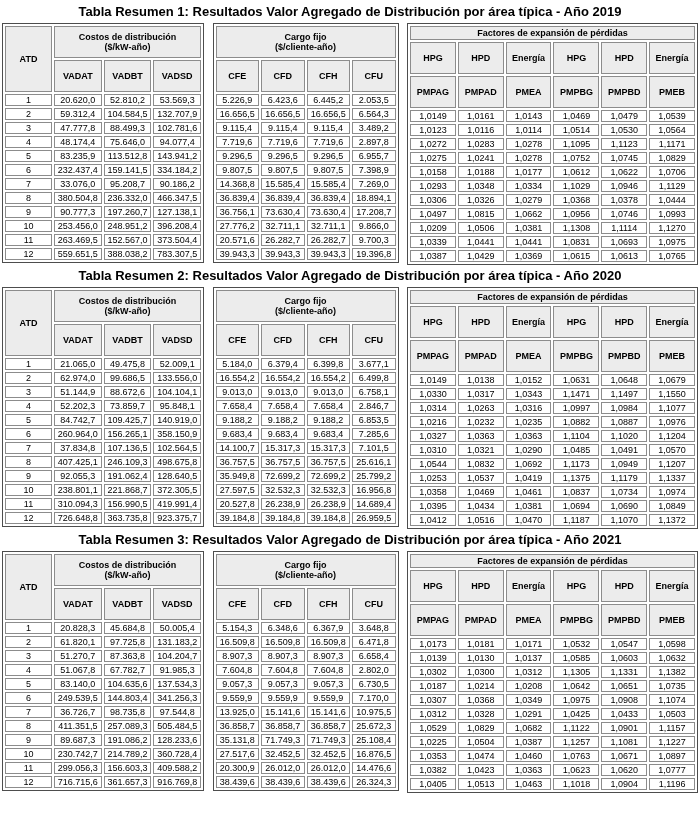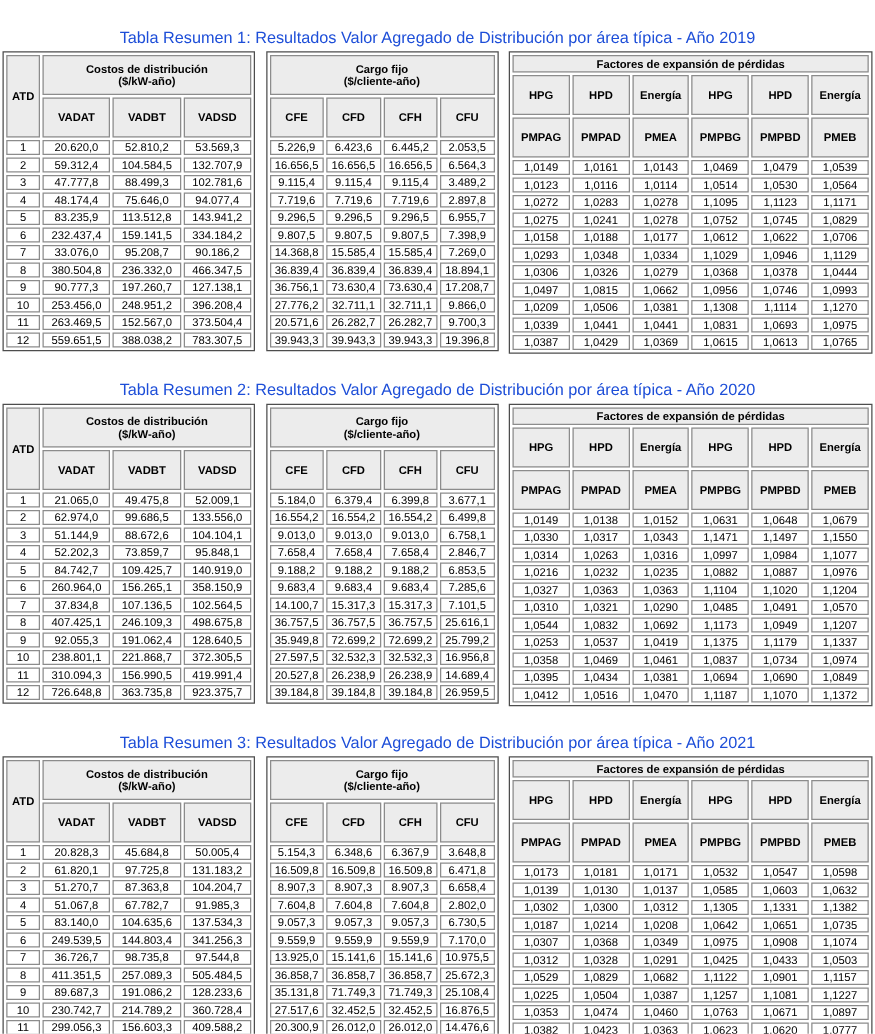--- a/index.html
+++ b/index.html
@@ -1,28 +1,28 @@
 <!DOCTYPE html>
 <html><head>
 <meta charset="utf-8">
 <style>
   html,body{margin:0;padding:0;background:#fff;}
   body{width:700px;height:827px;font-family:"Liberation Sans",sans-serif;color:#000;overflow:hidden;}
   .page{width:696px;margin:0 auto;padding-top:1px;}
   .block{margin-bottom:1px;}
-  .title{font-size:13px;line-height:15px;text-align:center;margin:21px 0 4px 0;font-weight:400;color:#1d4ed8;}
+  .title{font-size:13px;line-height:15px;text-align:center;margin:3px 0 4px 0;font-weight:700;color:#000000;}
   .tables-row{display:flex;justify-content:space-between;align-items:flex-start;}
   table{border-collapse:separate;border-spacing:2px;table-layout:fixed;background:#fff;border:1px solid #4d4d4d;}
   th,td{box-sizing:border-box;border:1px solid #8c8c8c;text-align:center;vertical-align:middle;overflow:hidden;white-space:nowrap;}
   th{background:#ececec;font-weight:bold;font-size:9px;line-height:10px;}
   td{background:#fff;font-size:9px;line-height:10px;height:12px;padding:0 1px;}
   .t-costos{width:202px;}
   .t-cargo{width:186px;}
   .t-fact{width:291px;}
-  .t-costos .atd{width:27px;}
+  .t-costos .atd{width:47px;}
   .t-costos .gh,.t-cargo .gh{height:32px;}
   .t-fact .gh{height:12px;margin-left:28px;}
   .ch{height:32px;}
 </style>
 </head>
 <body>
 
 <div class="page">
 
   <section class="block">

